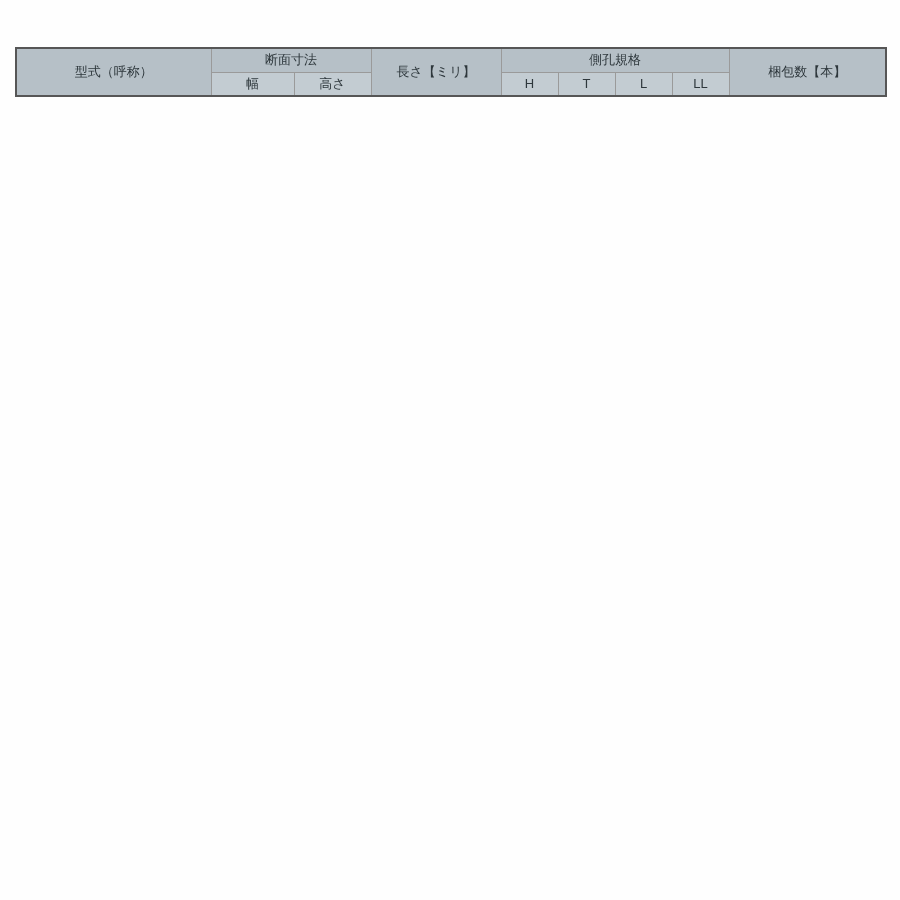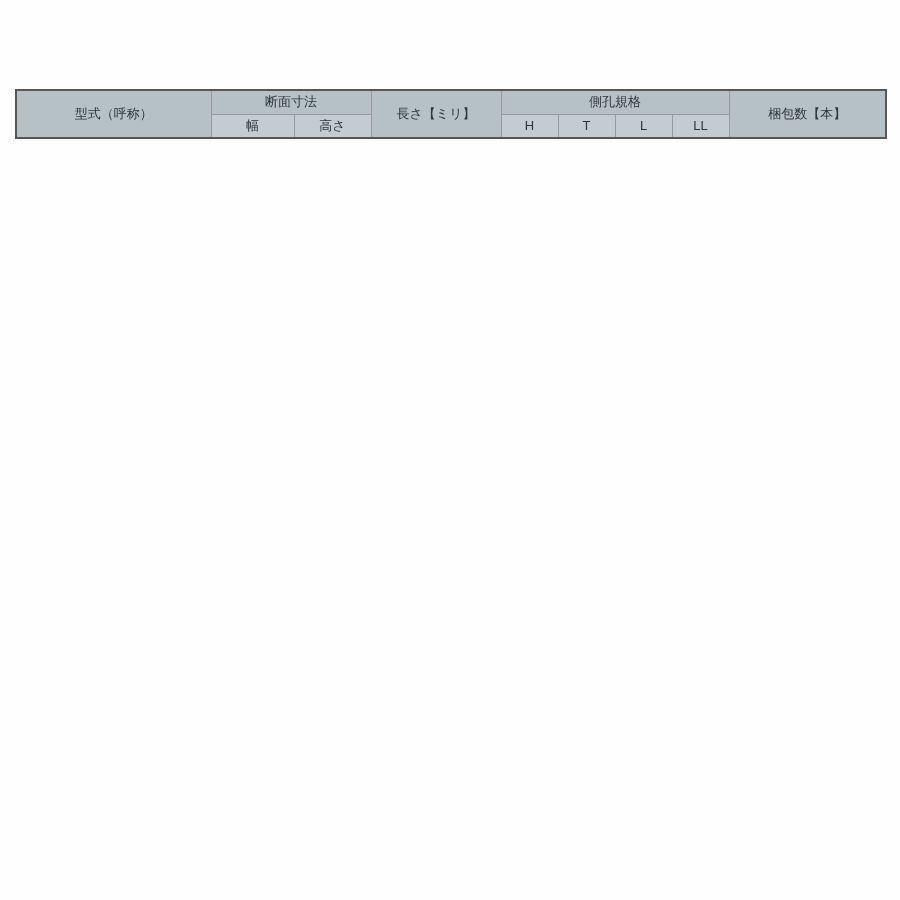--- a/index.html
+++ b/index.html
@@ -12,21 +12,20 @@
     background:var(--page-bg);
     font-family:"Liberation Sans","DejaVu Sans",sans-serif;
     color:var(--text);
     position:relative;
   }
   table.spec{
     position:absolute; left:15px; top:47px; width:870px;
     border-collapse:collapse;
     border:2px solid var(--outer);
     table-layout:fixed;
-    margin-top:42px;
   }
   .spec th, .spec td{
     border:1px solid var(--border);
     text-align:center; vertical-align:middle;
     font-size:13px; padding:0; line-height:1.1;
     overflow:hidden; white-space:nowrap;
   }
   .spec thead th{
     background:var(--header-bg);
     font-weight:normal; color:#2e373c;

